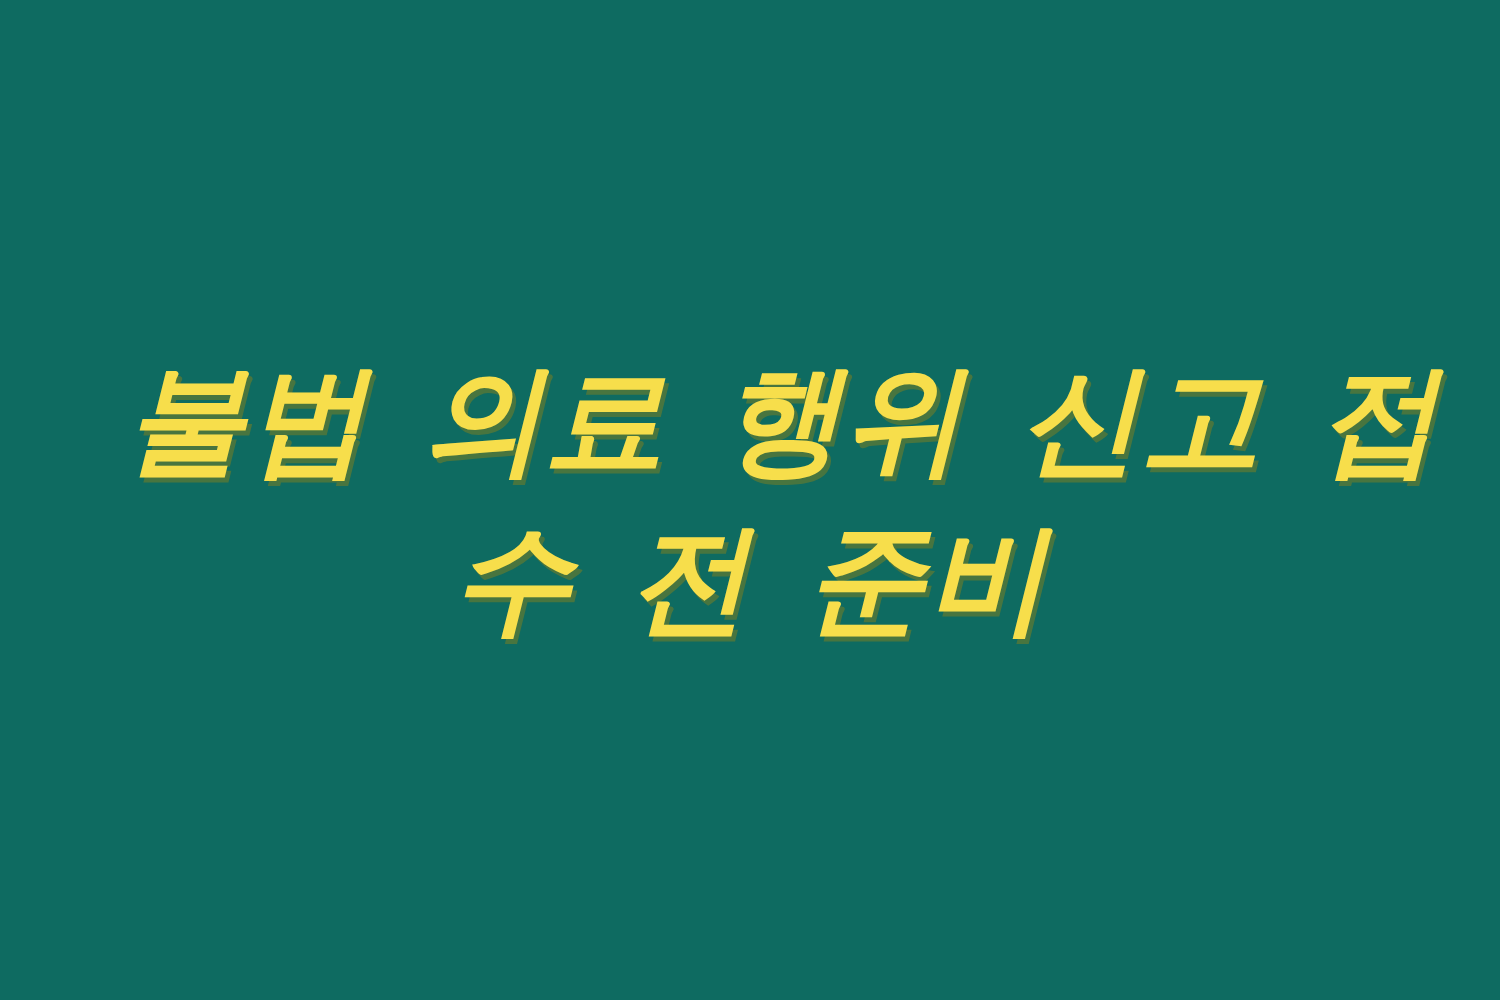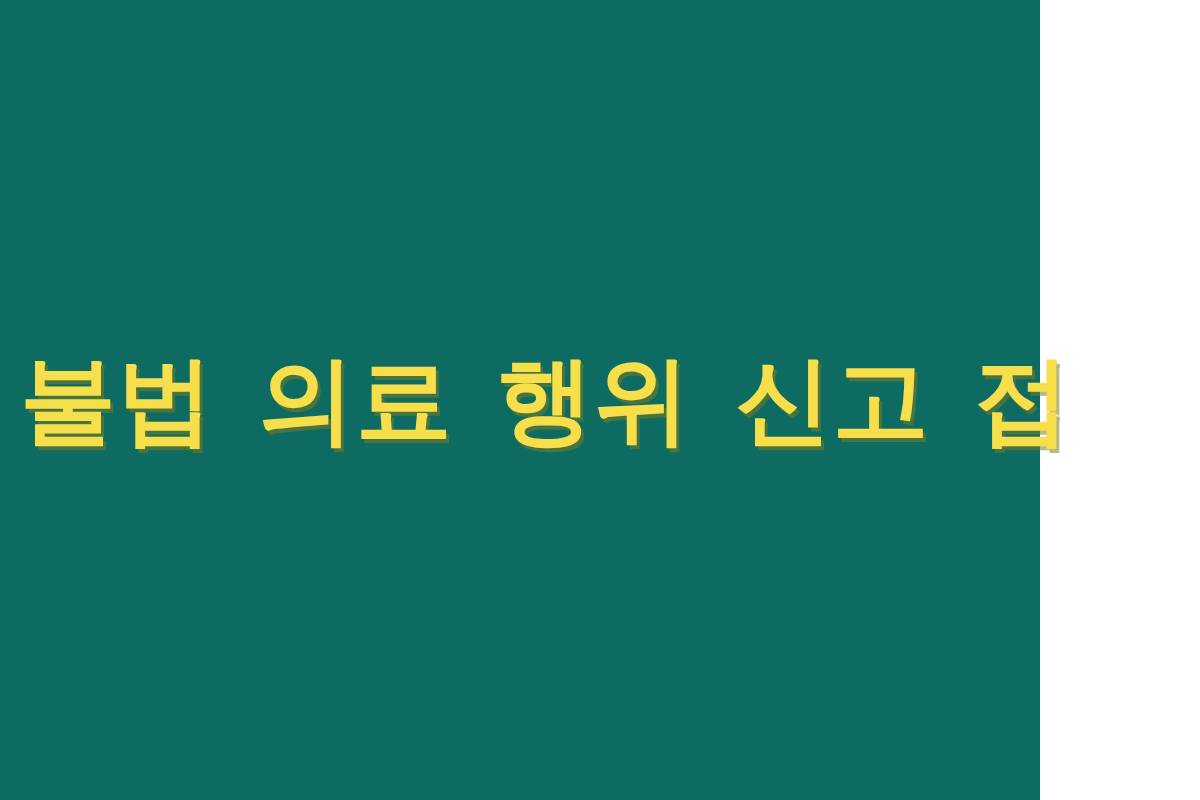--- a/index.html
+++ b/index.html
@@ -11,26 +11,27 @@
   body {
     width: 1200px;
     height: 800px;
     overflow: hidden;
     font-family: "DejaVu Sans", "Liberation Sans", sans-serif;
   }
 
   .poster {
     position: relative;
     box-sizing: border-box;
-    width: 1040px;
+    width: 1200px;
     height: 800px;
     display: flex;
     align-items: center;
     justify-content: center;
     background-color: #0e6b61;
+    font-style: italic;
   }
 
   .headline {
     width: 1000px;
     margin: 0;
     padding: 0;
     text-align: center;
     color: #f7de4b;
     font-family: "DejaVu Sans", "Liberation Sans", sans-serif;
     font-size: 96px;
@@ -46,14 +47,15 @@
     display: block;
     white-space: pre;
   }
 </style>
 </head>
 <body>
 
 <div class="poster">
   <h1 class="headline">
     <span class="line">불법 의료 행위 신고 접</span>
+    <span class="line">수 전 준비</span>
   </h1>
 </div>
 
 </body></html>

